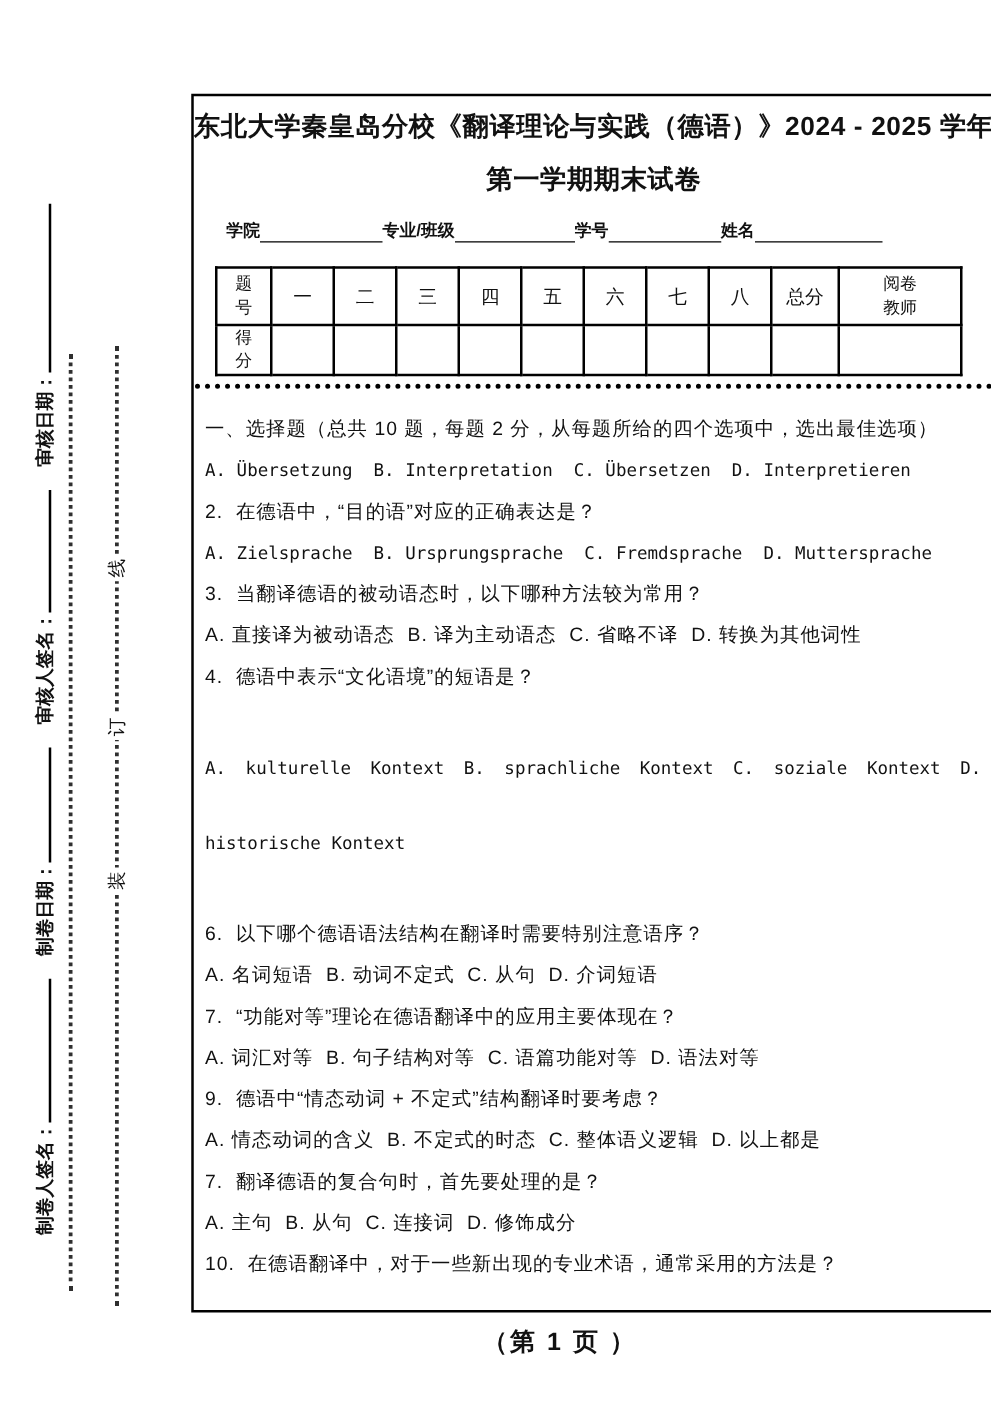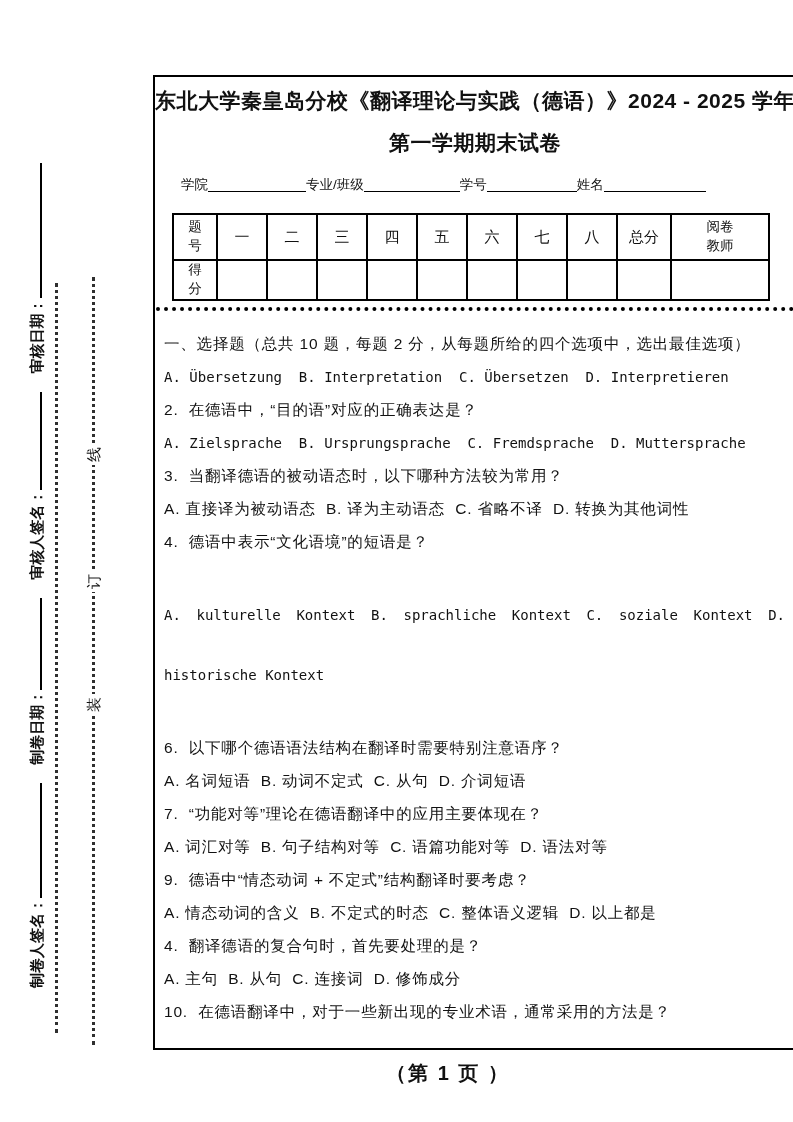--- a/index.html
+++ b/index.html
@@ -22,21 +22,21 @@
   .bc1{top:444px}.bc2{top:571px}.bc3{top:694px}
 
   
   .exam-box{position:absolute;left:128px;top:75px;width:640px;height:971px;
             border:2px solid #000;margin-left:25px;}
   .title{position:absolute;left:0;width:100%;text-align:center;
          font-size:21px;font-weight:700;letter-spacing:0.5px;}
   .t1{top:10px}.t2{top:52px}
 
   .fields-row{position:absolute;top:99px;left:26px;right:18px;display:flex;
-              align-items:flex-start;font-size:13.5px;font-weight:400;}
+              align-items:center;font-size:13.5px;font-weight:700;}
   .flabel{white-space:nowrap;padding-bottom:1px;}
   .fblank{border-bottom:1.5px solid #000;height:15px;}
   .fb1{width:98px}.fb2{width:96px}.fb3{width:90px}.fb4{width:102px}
 
   table.score{position:absolute;left:17px;top:136px;border-collapse:collapse;
               table-layout:fixed;}
   table.score td{border:2px solid #000;text-align:center;vertical-align:middle;
                  font-size:15px;padding:0;}
   table.score .twoline{white-space:pre-line;font-size:13.5px;line-height:1.4;}
   .c0{width:42px}.cn{width:48px}.ct{width:52px}.cg{width:96px}
@@ -145,21 +145,21 @@
 
       <div class="line">6.  以下哪个德语语法结构在翻译时需要特别注意语序？</div>
       <div class="line">A. 名词短语  B. 动词不定式  C. 从句  D. 介词短语</div>
 
       <div class="line">7.  “功能对等”理论在德语翻译中的应用主要体现在？</div>
       <div class="line">A. 词汇对等  B. 句子结构对等  C. 语篇功能对等  D. 语法对等</div>
 
       <div class="line">9.  德语中“情态动词 + 不定式”结构翻译时要考虑？</div>
       <div class="line">A. 情态动词的含义  B. 不定式的时态  C. 整体语义逻辑  D. 以上都是</div>
 
-      <div class="line">4.  翻译德语的复合句时，首先要处理的是？</div>
+      <div class="line">7.  翻译德语的复合句时，首先要处理的是？</div>
       <div class="line">A. 主句  B. 从句  C. 连接词  D. 修饰成分</div>
 
       <div class="line">10.  在德语翻译中，对于一些新出现的专业术语，通常采用的方法是？</div>
 
     </div>
   </div>
 
   <div class="page-footer">（第 1 页 ）</div>
 
 </div>

